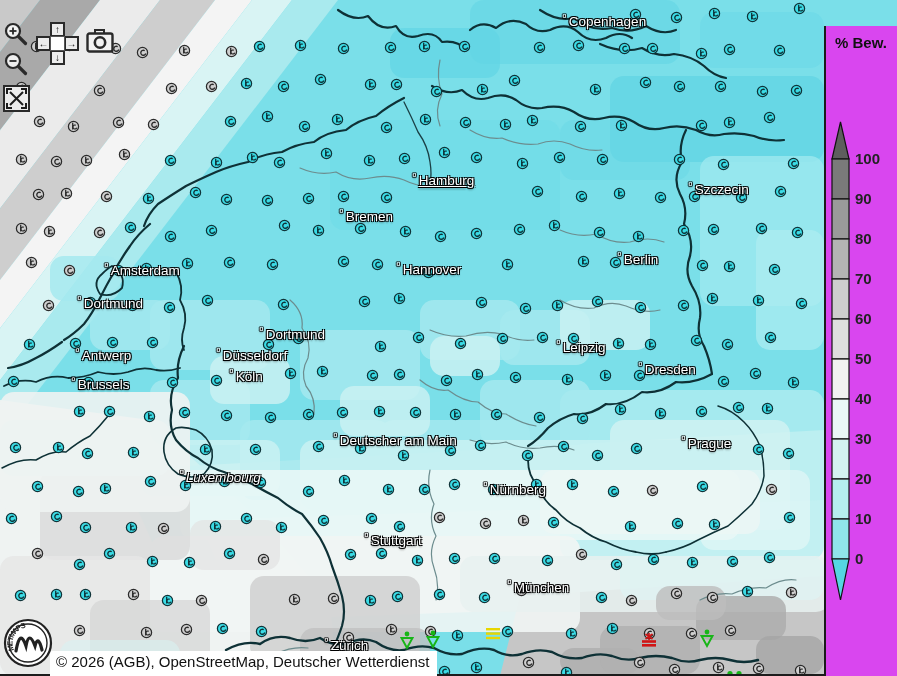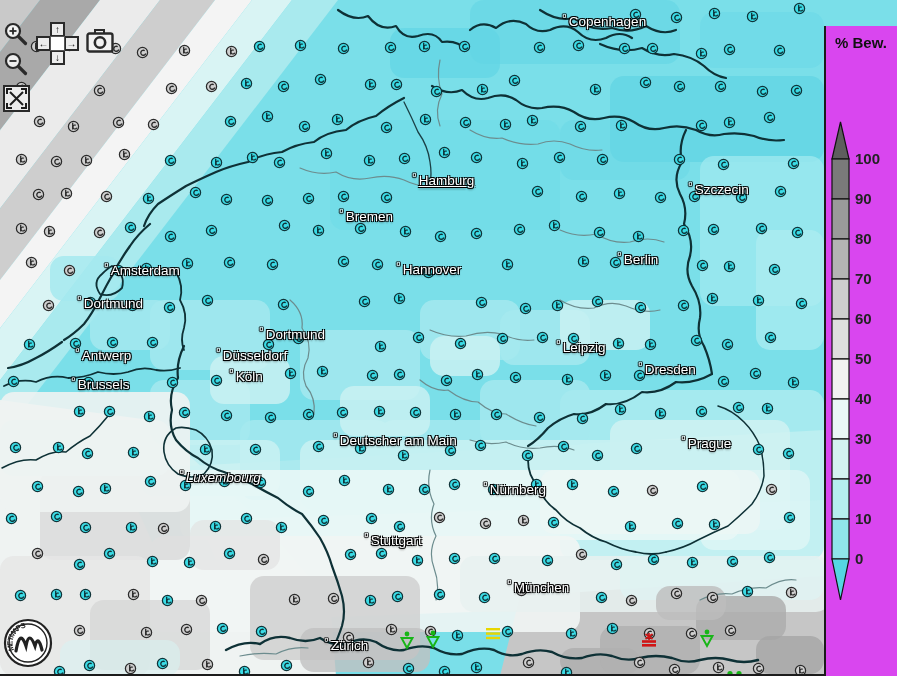--- a/index.html
+++ b/index.html
@@ -1673,20 +1673,21 @@
         <path d="M14,35 Q18,12 24,30 Q27,14 33,30 Q36,18 40,34" fill="none" stroke="#222" stroke-width="3.2" stroke-linecap="round"></path>
         <text x="0" y="0" font-size="7.5" font-weight="bold" fill="#222" text-anchor="middle" font-family="&quot;Liberation Sans&quot;,sans-serif" transform="translate(11.1,31.3) rotate(-106)">M</text>
         <text x="0" y="0" font-size="7.5" font-weight="bold" fill="#222" text-anchor="middle" font-family="&quot;Liberation Sans&quot;,sans-serif" transform="translate(10.5,27.3) rotate(-91)">E</text>
         <text x="0" y="0" font-size="7.5" font-weight="bold" fill="#222" text-anchor="middle" font-family="&quot;Liberation Sans&quot;,sans-serif" transform="translate(11.0,23.3) rotate(-76)">T</text>
         <text x="0" y="0" font-size="7.5" font-weight="bold" fill="#222" text-anchor="middle" font-family="&quot;Liberation Sans&quot;,sans-serif" transform="translate(12.4,19.5) rotate(-61)">M</text>
         <text x="0" y="0" font-size="7.5" font-weight="bold" fill="#222" text-anchor="middle" font-family="&quot;Liberation Sans&quot;,sans-serif" transform="translate(14.9,16.2) rotate(-46)">A</text>
         <text x="0" y="0" font-size="7.5" font-weight="bold" fill="#222" text-anchor="middle" font-family="&quot;Liberation Sans&quot;,sans-serif" transform="translate(18.0,13.7) rotate(-31)">P</text>
         <text x="0" y="0" font-size="7.5" font-weight="bold" fill="#222" text-anchor="middle" font-family="&quot;Liberation Sans&quot;,sans-serif" transform="translate(21.7,12.1) rotate(-16)">S</text>
       </svg>
   </div>
+  <div class="copyright">© 2026 (AGB), OpenStreetMap, Deutscher Wetterdienst</div>
 
   <div class="sidebar" id="sidebar" style="background: #d946ef; margin-top: 26px;">
     <div class="legend-title">% Bew.</div>
     <svg id="legendbar" width="71" height="676" style="position:absolute;left:0;top:0;">
         <polygon points="6,133 23,133 14.5,96" fill="#5e5e5e" stroke="#111" stroke-width="1.2"></polygon>
         <rect x="6" y="133" width="17" height="40" fill="#7a7a7a" stroke="#111" stroke-width="1.2"></rect>
         <rect x="6" y="173" width="17" height="40" fill="#9a9a9a" stroke="#111" stroke-width="1.2"></rect>
         <rect x="6" y="213" width="17" height="40" fill="#b4b4b4" stroke="#111" stroke-width="1.2"></rect>
         <rect x="6" y="253" width="17" height="40" fill="#cecece" stroke="#111" stroke-width="1.2"></rect>
         <rect x="6" y="293" width="17" height="40" fill="#dedede" stroke="#111" stroke-width="1.2"></rect>

